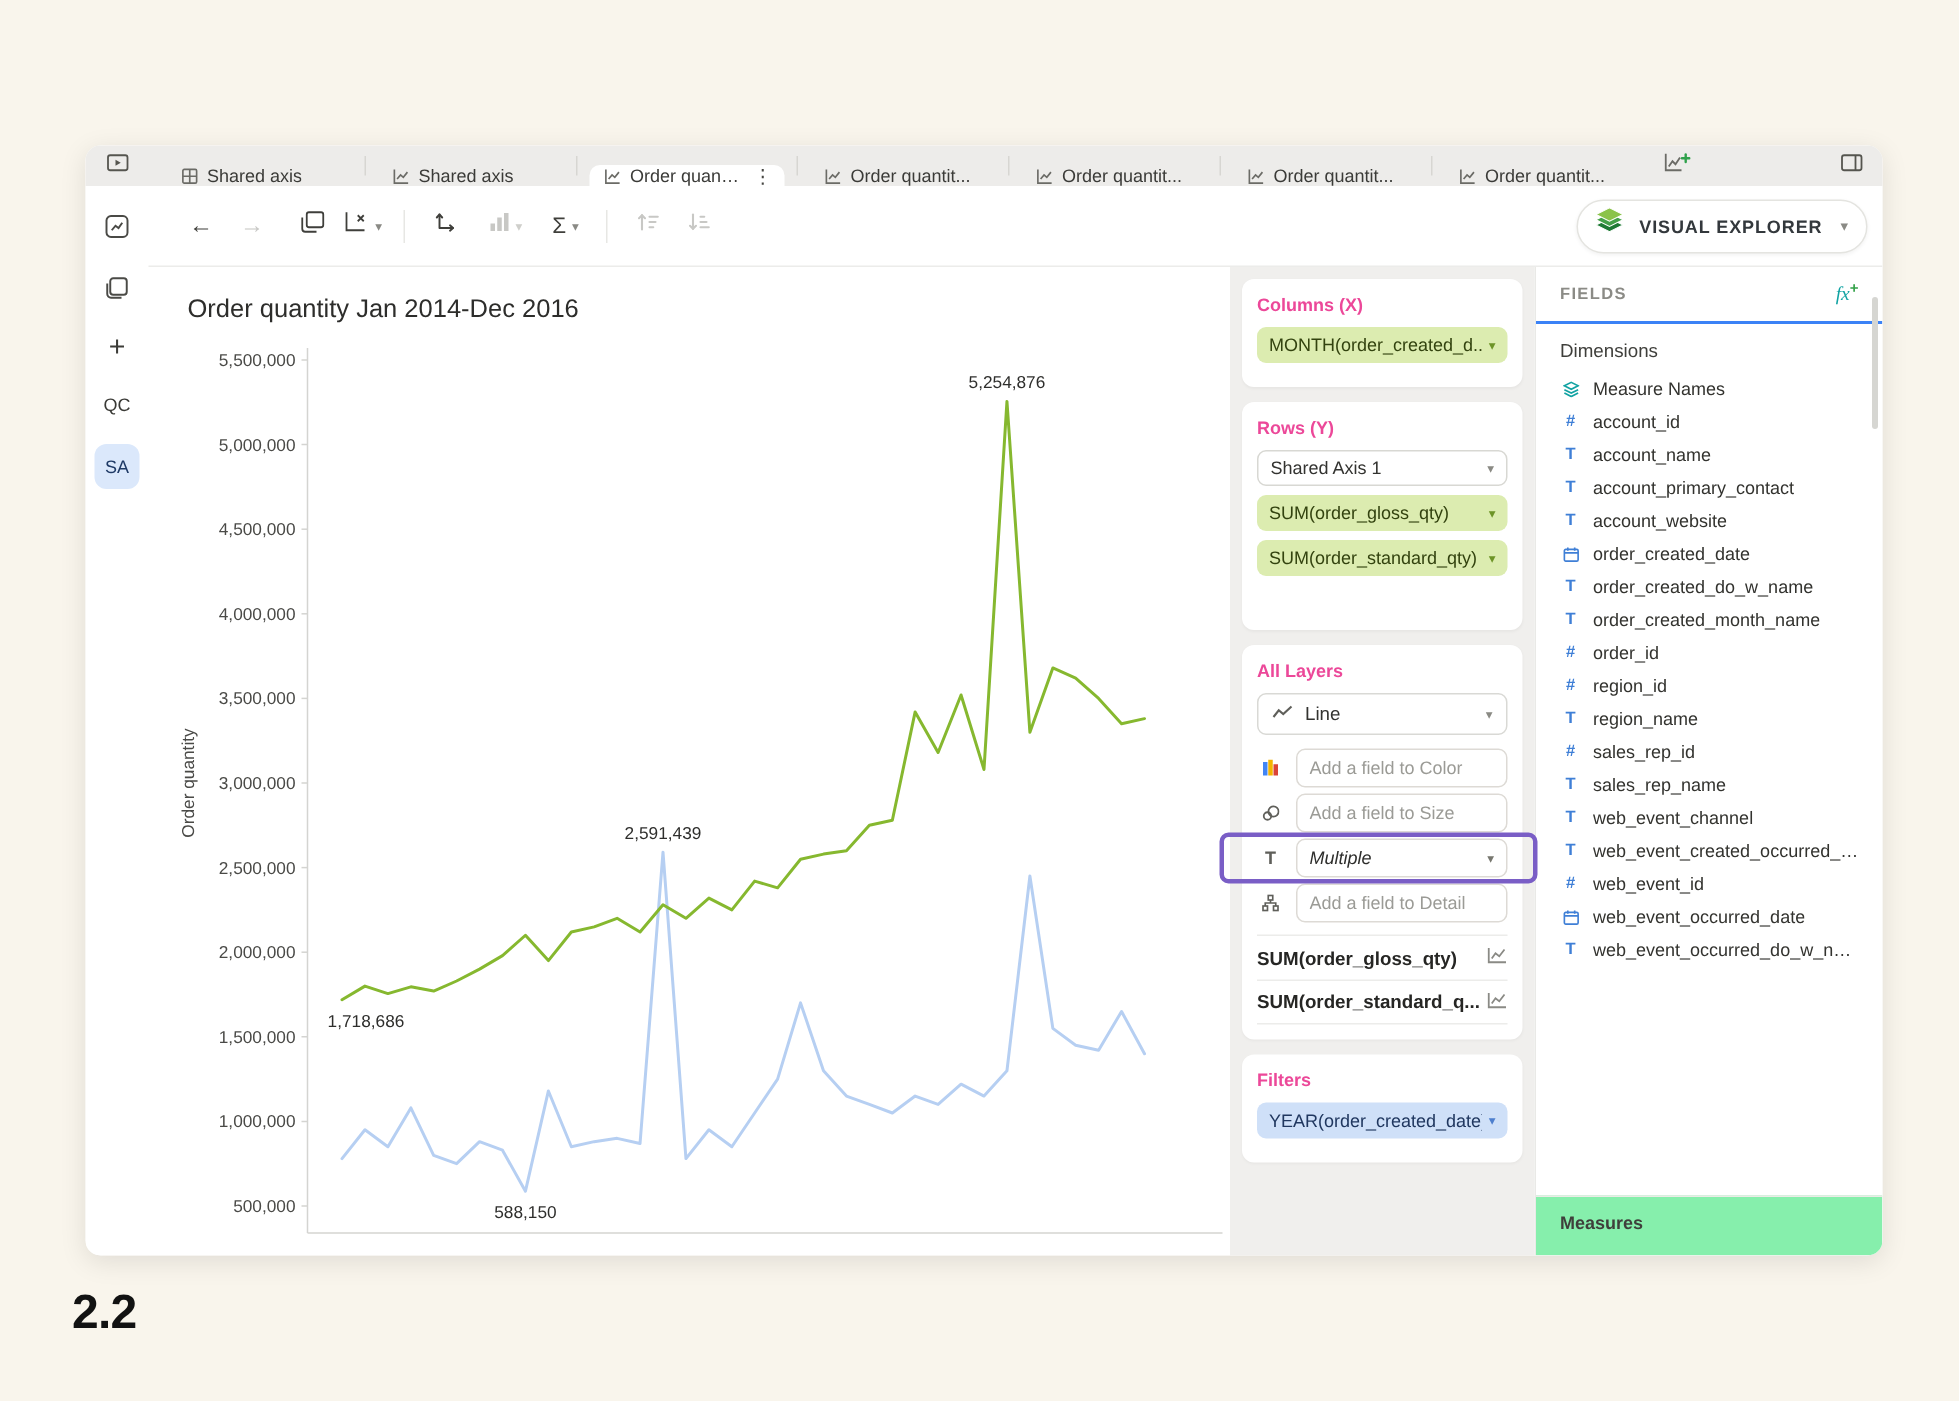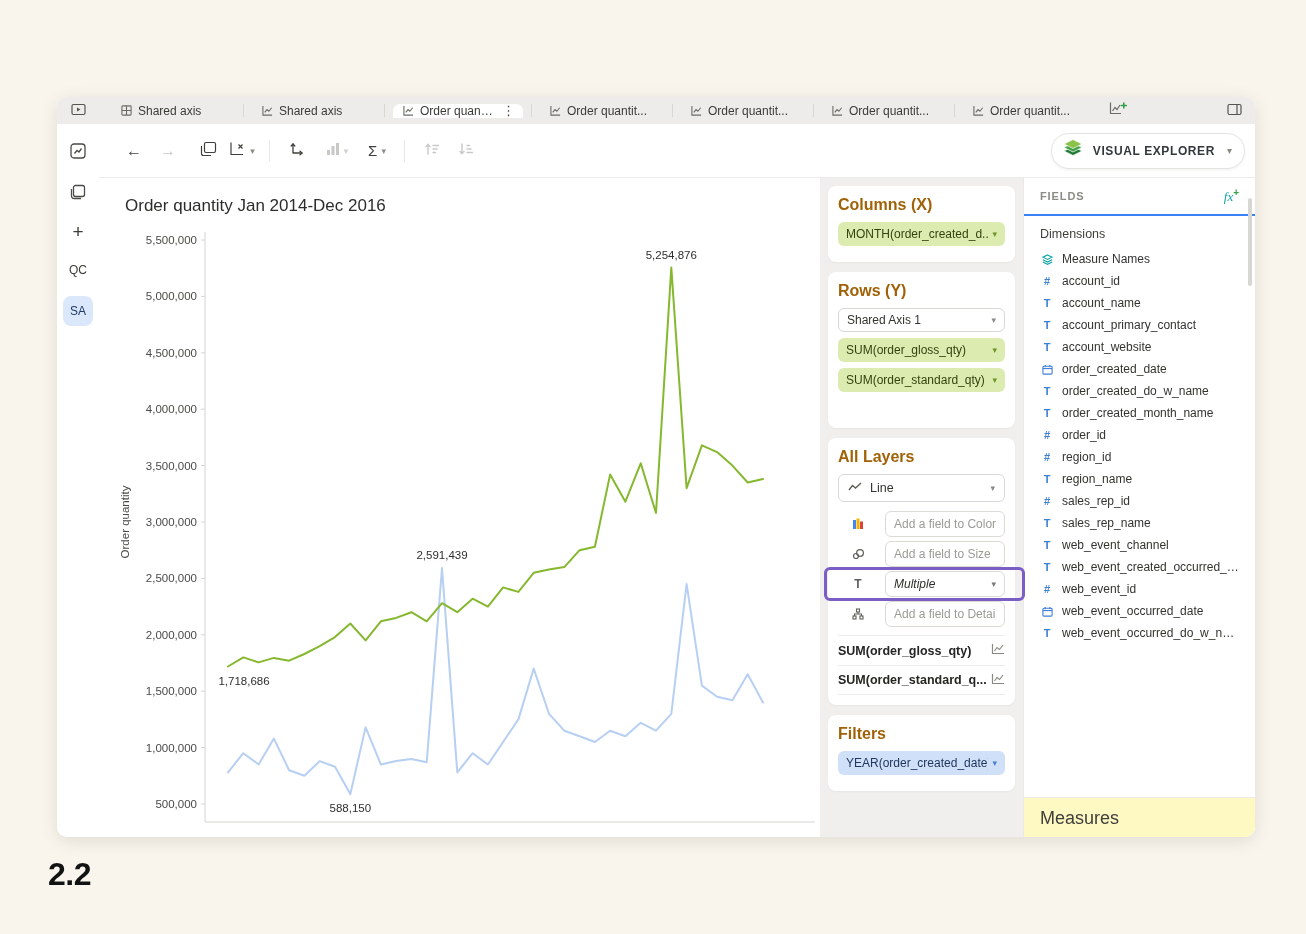--- a/index.html
+++ b/index.html
@@ -12,21 +12,21 @@
   }
   .window {
     position:absolute; left:57px; top:97px; width:1198px; height:740px;
     background:#fff; border-radius:10px; overflow:hidden;
     box-shadow:0 4px 18px rgba(0,0,0,0.10);
     display:flex; flex-direction:column;
   }
   
   .tabbar { height:27px; background:#edecea; display:flex; align-items:stretch; flex:none; }
   .tabbar-btn { width:42px; display:flex; align-items:center; justify-content:center; color:#55554f; cursor:pointer; flex:none; }
-  .tabs-container { display:flex; align-items:center; margin-left:12px; }
+  .tabs-container { display:flex; align-items:flex-end; margin-left:12px; }
   .tab { width:124px; display:flex; align-items:center; gap:6px; padding:0 8px 0 10px; font-size:12px; color:#3b3b38; cursor:pointer; }
   .tab .lbl { white-space:nowrap; overflow:hidden; text-overflow:ellipsis; }
   .tab .t-ic { display:flex; align-items:center; flex:none; }
   .tab.active { width:130px; background:#fff; border-radius:7px 7px 0 0; }
   .tab .kebab { margin-left:auto; color:#464642; font-size:13px; line-height:1; }
   .tab-sep { width:1px; height:13px; background:#d7d6d2; align-self:center; margin:0 8px; }
   .newsheet-btn { margin-left:14px; width:34px; display:flex; align-items:center; justify-content:center; cursor:pointer; }
   .tabbar-right { margin-left:auto; }
   
   .window-body { flex:1; display:flex; min-height:0; }
@@ -54,31 +54,31 @@
   .main { flex:1; position:relative; background:#fff; min-width:0; }
   .chart-title { position:absolute; left:26px; top:18px; font-size:17px; font-weight:400; color:#2d2d2b; }
   .chart-svg { position:absolute; left:0; top:36px; }
   .tick { font-size:11.5px; fill:#4a4a47; }
   .ylab { font-size:11.5px; fill:#4a4a47; }
   .ann  { font-size:11.5px; fill:#2e2e2c; }
   .axis { stroke:#d4d4d1; stroke-width:1; }
   
   .shelf { width:203px; flex:none; background:#f0efed; padding:8px; overflow:visible; position:relative; z-index:3; }
   .card { background:#fff; border-radius:8px; padding:10px; margin-bottom:10px; box-shadow:0 1px 2px rgba(0,0,0,0.04); }
-  .card h3 { font-size:16px; font-weight:700; color:#a16207; margin-bottom:8px; }
+  .card h3 { font-size:12px; font-weight:700; color:#ec4899; margin-bottom:8px; }
   .pill { height:24px; border-radius:6px; display:flex; align-items:center; padding:0 8px; font-size:12px; margin-bottom:6px; cursor:pointer; }
   .pill .pz { flex:1; white-space:nowrap; overflow:hidden; }
   .pill .pv { font-size:9px; margin-left:4px; }
   .pill.green { background:#dcecb0; color:#33430f; } .pill.green .pv { color:#6d9427; }
   .pill.blue  { background:#cfe0f8; color:#20375f; } .pill.blue .pv { color:#4e7fce; }
   .pill.plain { background:#fff; border:1px solid #d8d8d3; color:#333330; } .pill.plain .pv { color:#8a8a84; }
   .drop-space { height:20px; }
   .mark-select { height:28px; border:1px solid #d9d9d5; border-radius:6px; display:flex; align-items:center; gap:8px; padding:0 9px; font-size:12.5px; color:#333330; margin-bottom:9px; cursor:pointer; }
   .mark-select .pv { margin-left:auto; font-size:9px; color:#8a8a84; }
-  .dt-row { display:flex; align-items:center; gap:18px; margin-bottom:4px;margin-left:11px; }
+  .dt-row { display:flex; align-items:center; gap:8px; margin-bottom:4px; }
   .dt-icon { width:18px; flex:none; display:flex; align-items:center; justify-content:center; color:#5f5f5a; font-size:12px; font-weight:700; }
   .dt-box { flex:1; min-width:0; height:26px; border:1px solid #dddad5; border-radius:6px; background:#fff; display:flex; align-items:center; padding:0 8px; font-size:12px; color:#9b9b96; cursor:pointer; }
   .dt-box .ph { white-space:nowrap; overflow:hidden; }
   .dt-box.filled { color:#2e2e2c; font-style:italic; }
   .dt-box.filled .pv { margin-left:auto; font-size:9px; color:#77776f; font-style:normal; }
   .dt-row.highlight { position:relative; }
   .dt-row.highlight::after { content:""; position:absolute; left:-25px; right:-20px; top:-4px; bottom:-4px;
     border:3px solid #7a5ec6; border-radius:6px; pointer-events:none; z-index:6; }
   .layer-rows { margin-top:8px; }
   .layer-row { height:30px; display:flex; align-items:center; justify-content:space-between; border-top:1px solid #ececea; font-size:12.5px; font-weight:700; color:#262624; cursor:pointer; }
@@ -93,21 +93,21 @@
   .dp-fields { height:38px; display:flex; align-items:center; justify-content:space-between; padding:0 16px; border-bottom:2px solid #3b82f6; }
   .dp-fields .hdr { font-size:11px; font-weight:700; letter-spacing:0.9px; color:#8b8b86; }
   .fx { font-size:13px; font-style:italic; color:#11a3a3; font-family:"Liberation Serif", serif; cursor:pointer; }
   .fx .fxplus { color:#35a24a; font-size:10px; vertical-align:super; font-style:normal; font-family:"Liberation Sans",sans-serif; font-weight:700; }
   .dp-section { font-size:12.5px; color:#3f3f3b; padding:11px 16px 7px; }
   .dim-list { padding:0 8px; }
   .dim-row { height:22px; display:flex; align-items:center; gap:8px; padding:0 8px; border-radius:4px; font-size:12px; color:#33332f; cursor:pointer; }
   .f-ic { width:14px; flex:none; text-align:center; font-size:11px; display:flex; align-items:center; justify-content:center; }
   .f-ic.num, .f-ic.txt { color:#3f7fd6; font-weight:700; }
   .dim-row .nm { white-space:nowrap; overflow:hidden; text-overflow:ellipsis; }
-  .measures-wrap { position:absolute; left:0; right:0; bottom:0; height:40px; background:#fef9c3; border-top:1px solid #eceae7; padding:10px 16px 0; font-size:18px; color:#3f3f3b; }
+  .measures-wrap { position:absolute; left:0; right:0; bottom:0; height:40px; background:#86efac; border-top:1px solid #eceae7; padding:10px 16px 0; font-size:12px; color:#3f3f3b;font-weight:bold; }
   .dp-scroll { position:absolute; right:3px; top:20px; width:4px; height:88px; background:#d6d6d2; border-radius:2px; }
   
   .caption { position:absolute; left:48px; top:856px; font-size:32px; font-weight:700; color:#121212; letter-spacing:-0.5px; }
 </style>
 </head>
 <body>
 
 <div class="window">
 
   <div class="tabbar">

